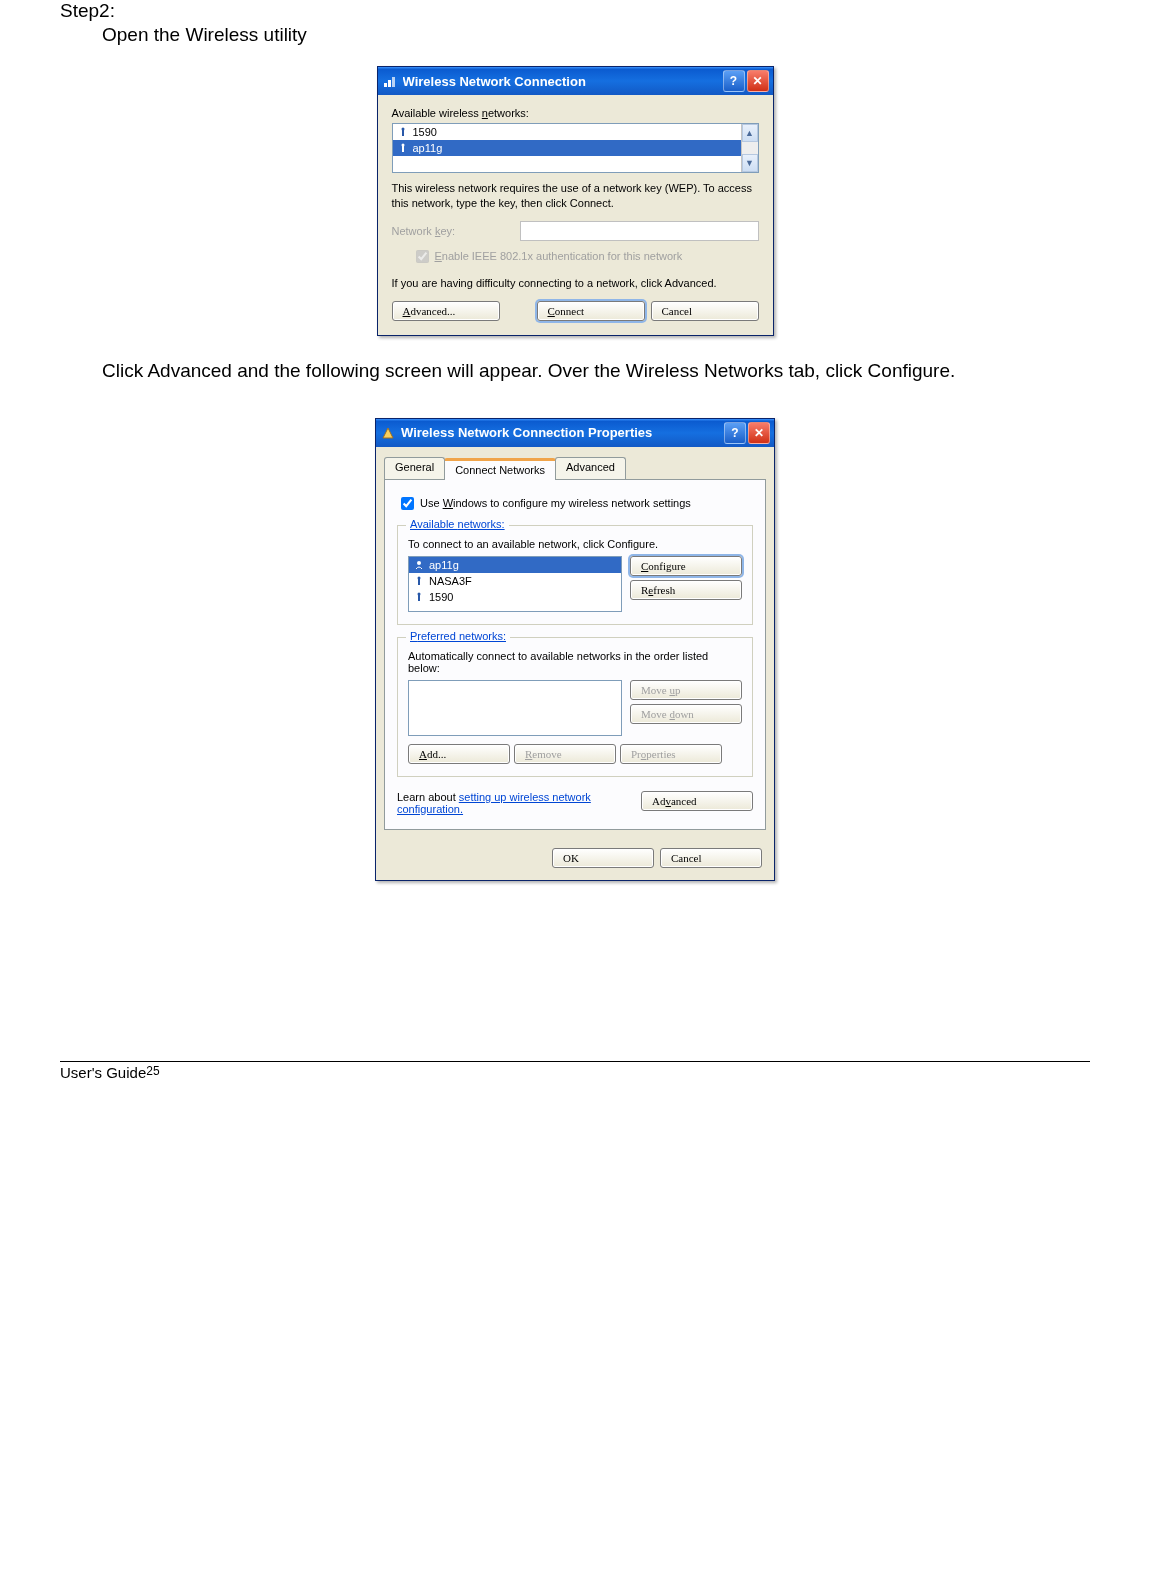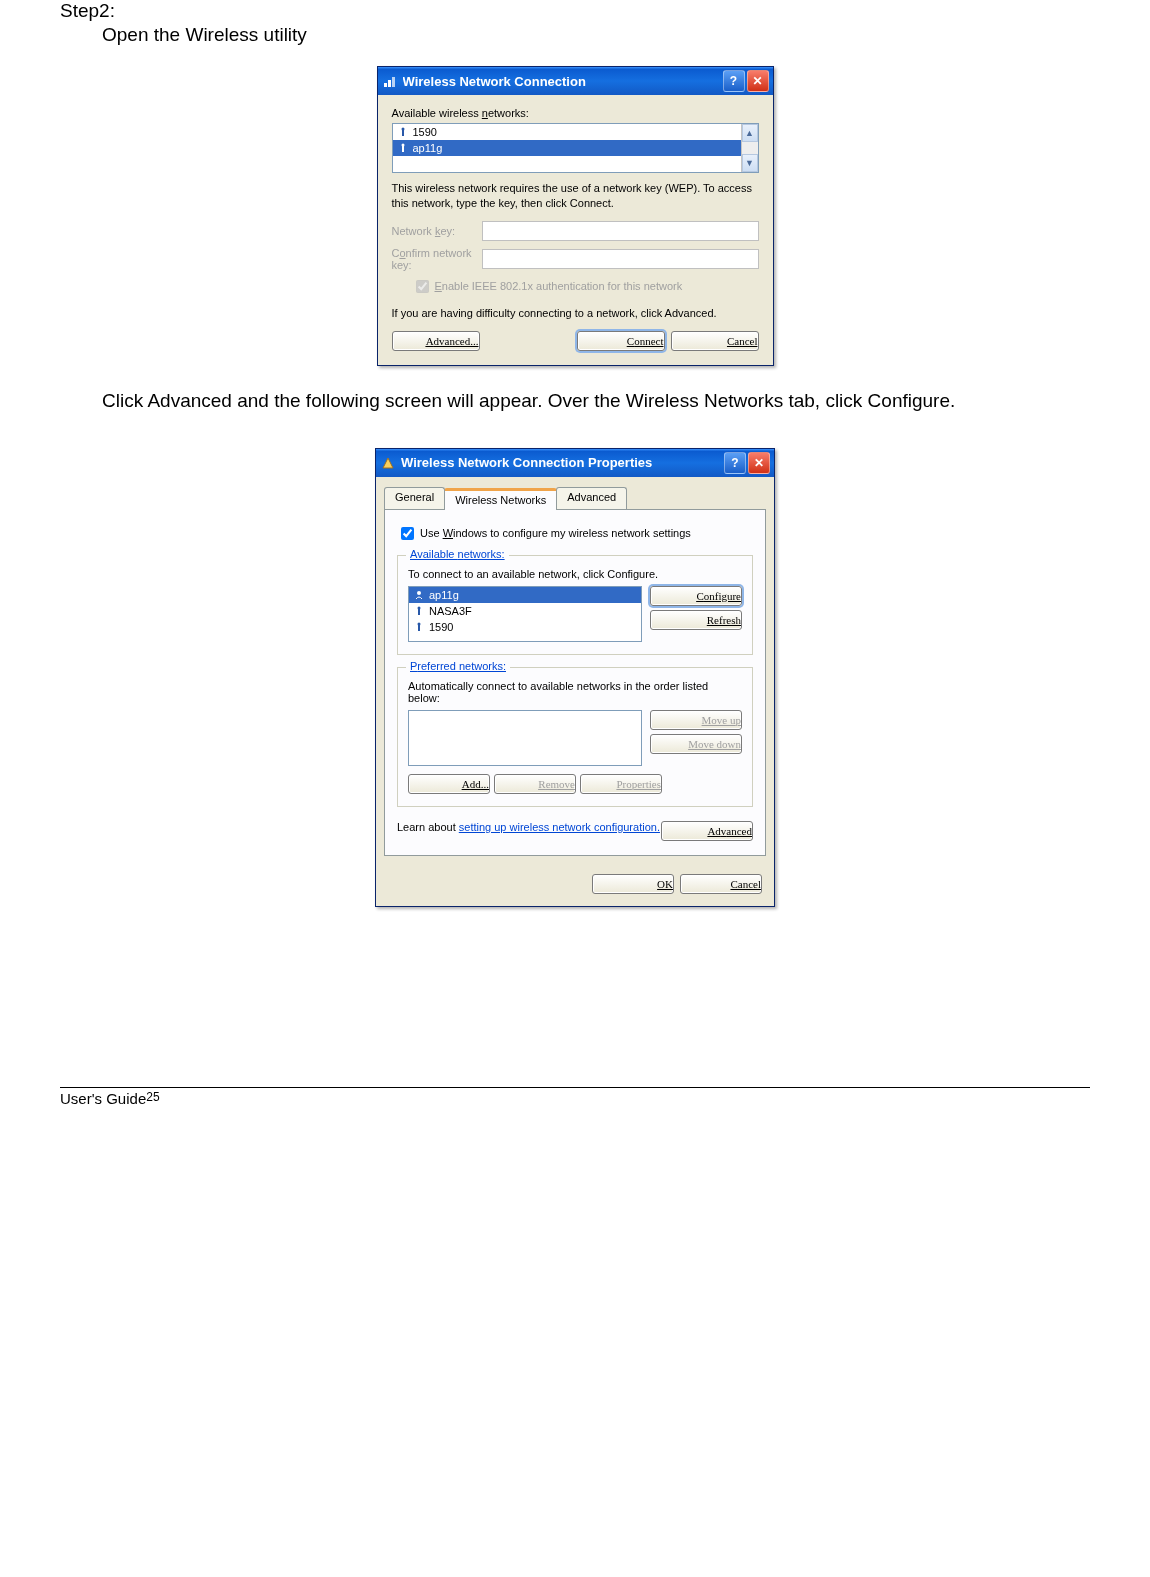--- a/index.html
+++ b/index.html
@@ -140,21 +140,21 @@
     color: #4a6a99;
   }
   .listbox .scroll .track { flex:1; }
   .listbox .scroll { display:flex; flex-direction:column; }
   .inforow {
     display: flex;
     align-items: center;
     margin: 6px 0;
   }
   .inforow label {
-    width: 90px;
+    width: 128px;
     color: #a0a0a0;
   }
   .inforow input[type="text"], .inforow input[type="password"] {
     flex: 1;
     border: 1px solid #c0c0c0;
     height: 18px;
     background: #fff;
     font-family: Tahoma;
     font-size: 11px;
     padding: 0 3px;
@@ -171,27 +171,26 @@
   }
   .btnbar {
     display: flex;
     gap: 6px;
     margin-top: 10px;
   }
   .xpbtn {
     border: 1px solid #7a7a7a;
     border-radius: 3px;
     background: linear-gradient(to bottom,#fff,#ece9d8);
-    padding: 3px 0;
+    padding: 3px 10px;
     width: 86px;
     font-family: Tahoma;
     font-size: 11px;
-    text-align: right;
+    text-align: left;
     box-shadow: inset 0 0 0 1px #fff;
-    text-decoration: underline;
   }
   .xpbtn.default {
     box-shadow: 0 0 0 2px #8fb6e8, inset 0 0 0 1px #fff;
   }
   .btnbar .spacer { flex:1; }
   .u { text-decoration: underline; }
 
   
   .dialog2 {
     width: 398px;
@@ -365,24 +364,20 @@
             <div class="arrow">▲</div>
             <div class="track"></div>
             <div class="arrow">▼</div>
           </div>
         </div>
         <p class="ptxt">This wireless network requires the use of a network key (WEP). To access this network, type the key, then click Connect.</p>
         <div class="inforow">
           <label>Network <span class="u">k</span>ey:</label>
           <input type="password" disabled="" style="">
         </div>
-        <div class="inforow">
-          <label>C<span class="u">o</span>nfirm network key:</label>
-          <input type="password" disabled="" style="">
-        </div>
         <div class="checkbox-row">
           <input type="checkbox" checked="" disabled="" style="">
           <span><span class="u">E</span>nable IEEE 802.1x authentication for this network</span>
         </div>
         <p class="ptxt">If you are having difficulty connecting to a network, click Advanced.</p>
         <div class="btnbar">
           <div class="xpbtn"><span class="u">A</span>dvanced...</div>
           <div class="spacer"></div>
           <div class="xpbtn default"><span class="u">C</span>onnect</div>
           <div class="xpbtn">Cancel</div>
@@ -402,21 +397,21 @@
             </svg>
         </span>
         <span class="title-text">Wireless Network Connection Properties</span>
         <div class="winbtns">
           <div class="winbtn help">?</div>
           <div class="winbtn close">✕</div>
         </div>
       </div>
       <div class="tabs">
         <div class="tab">General</div>
-        <div class="tab active">Wireless Networks</div>
+        <div class="tab active">Connect Networks</div>
         <div class="tab">Advanced</div>
       </div>
       <div class="tabpanel">
         <div class="cbline">
           <input type="checkbox" checked="" style="">
           <span>Use <span class="u">W</span>indows to configure my wireless network settings</span>
         </div>
 
         <div class="groupbox">
           <div class="legend">Available <span class="u">n</span>etworks:</div>

